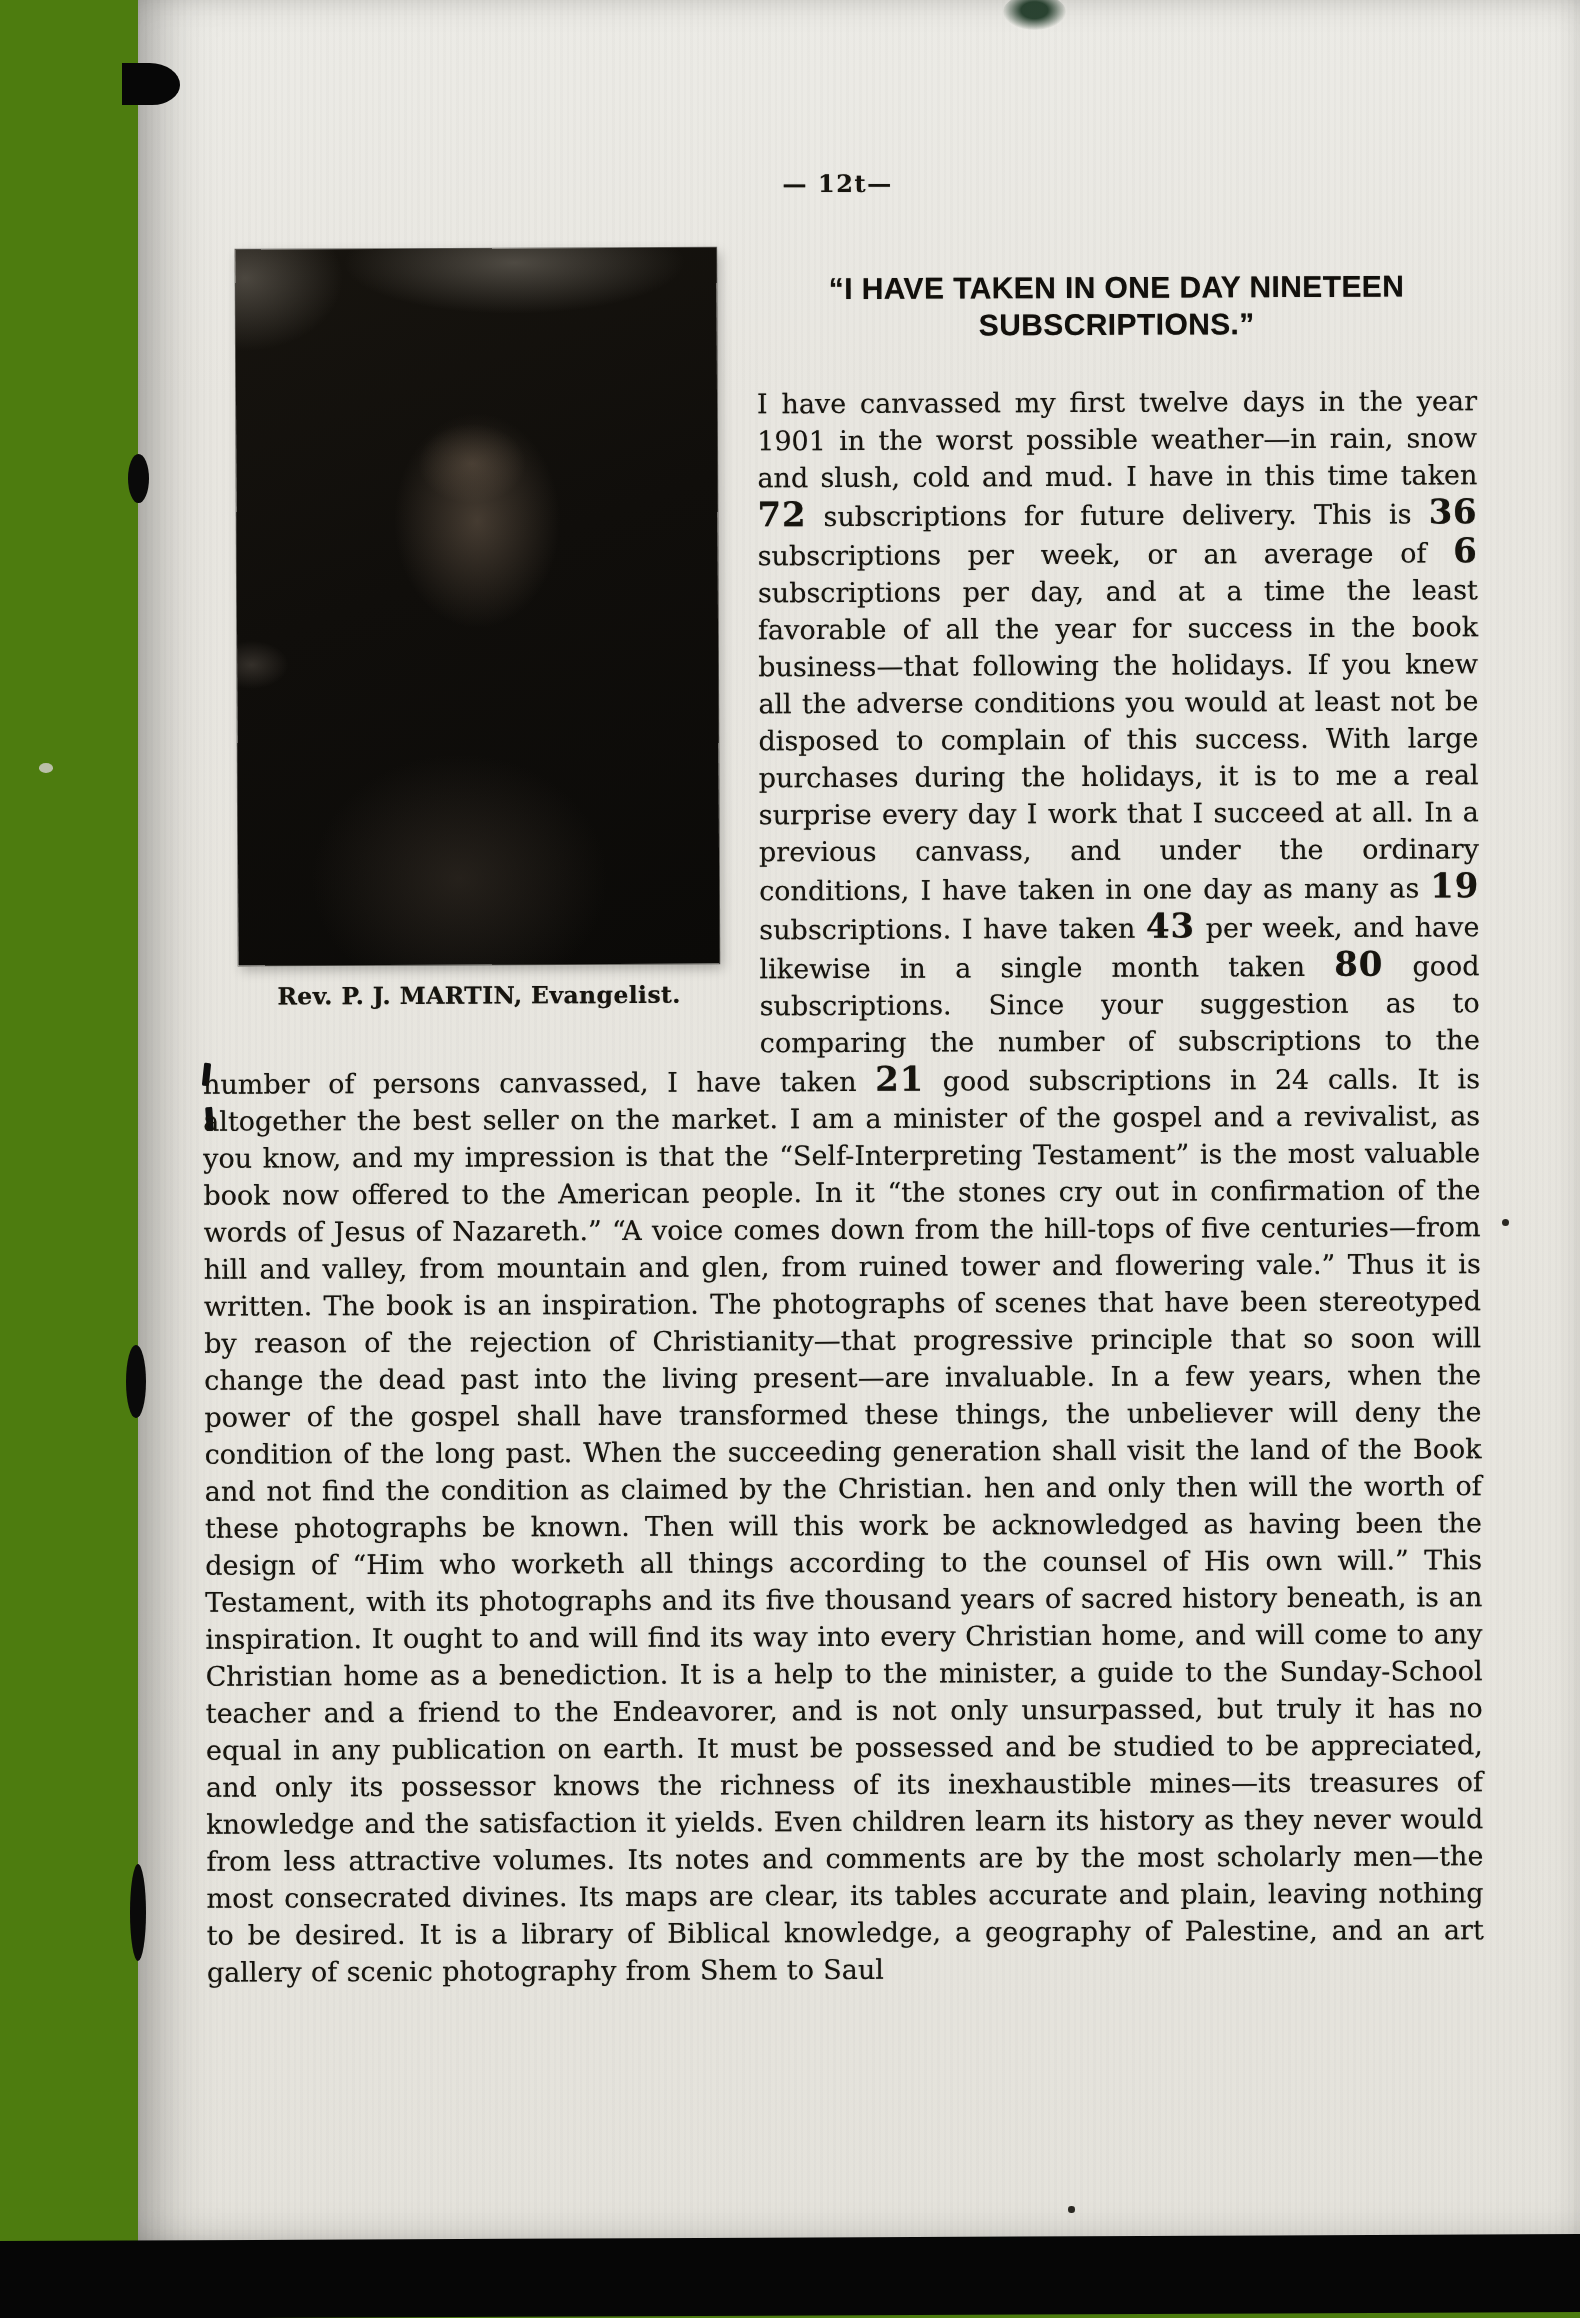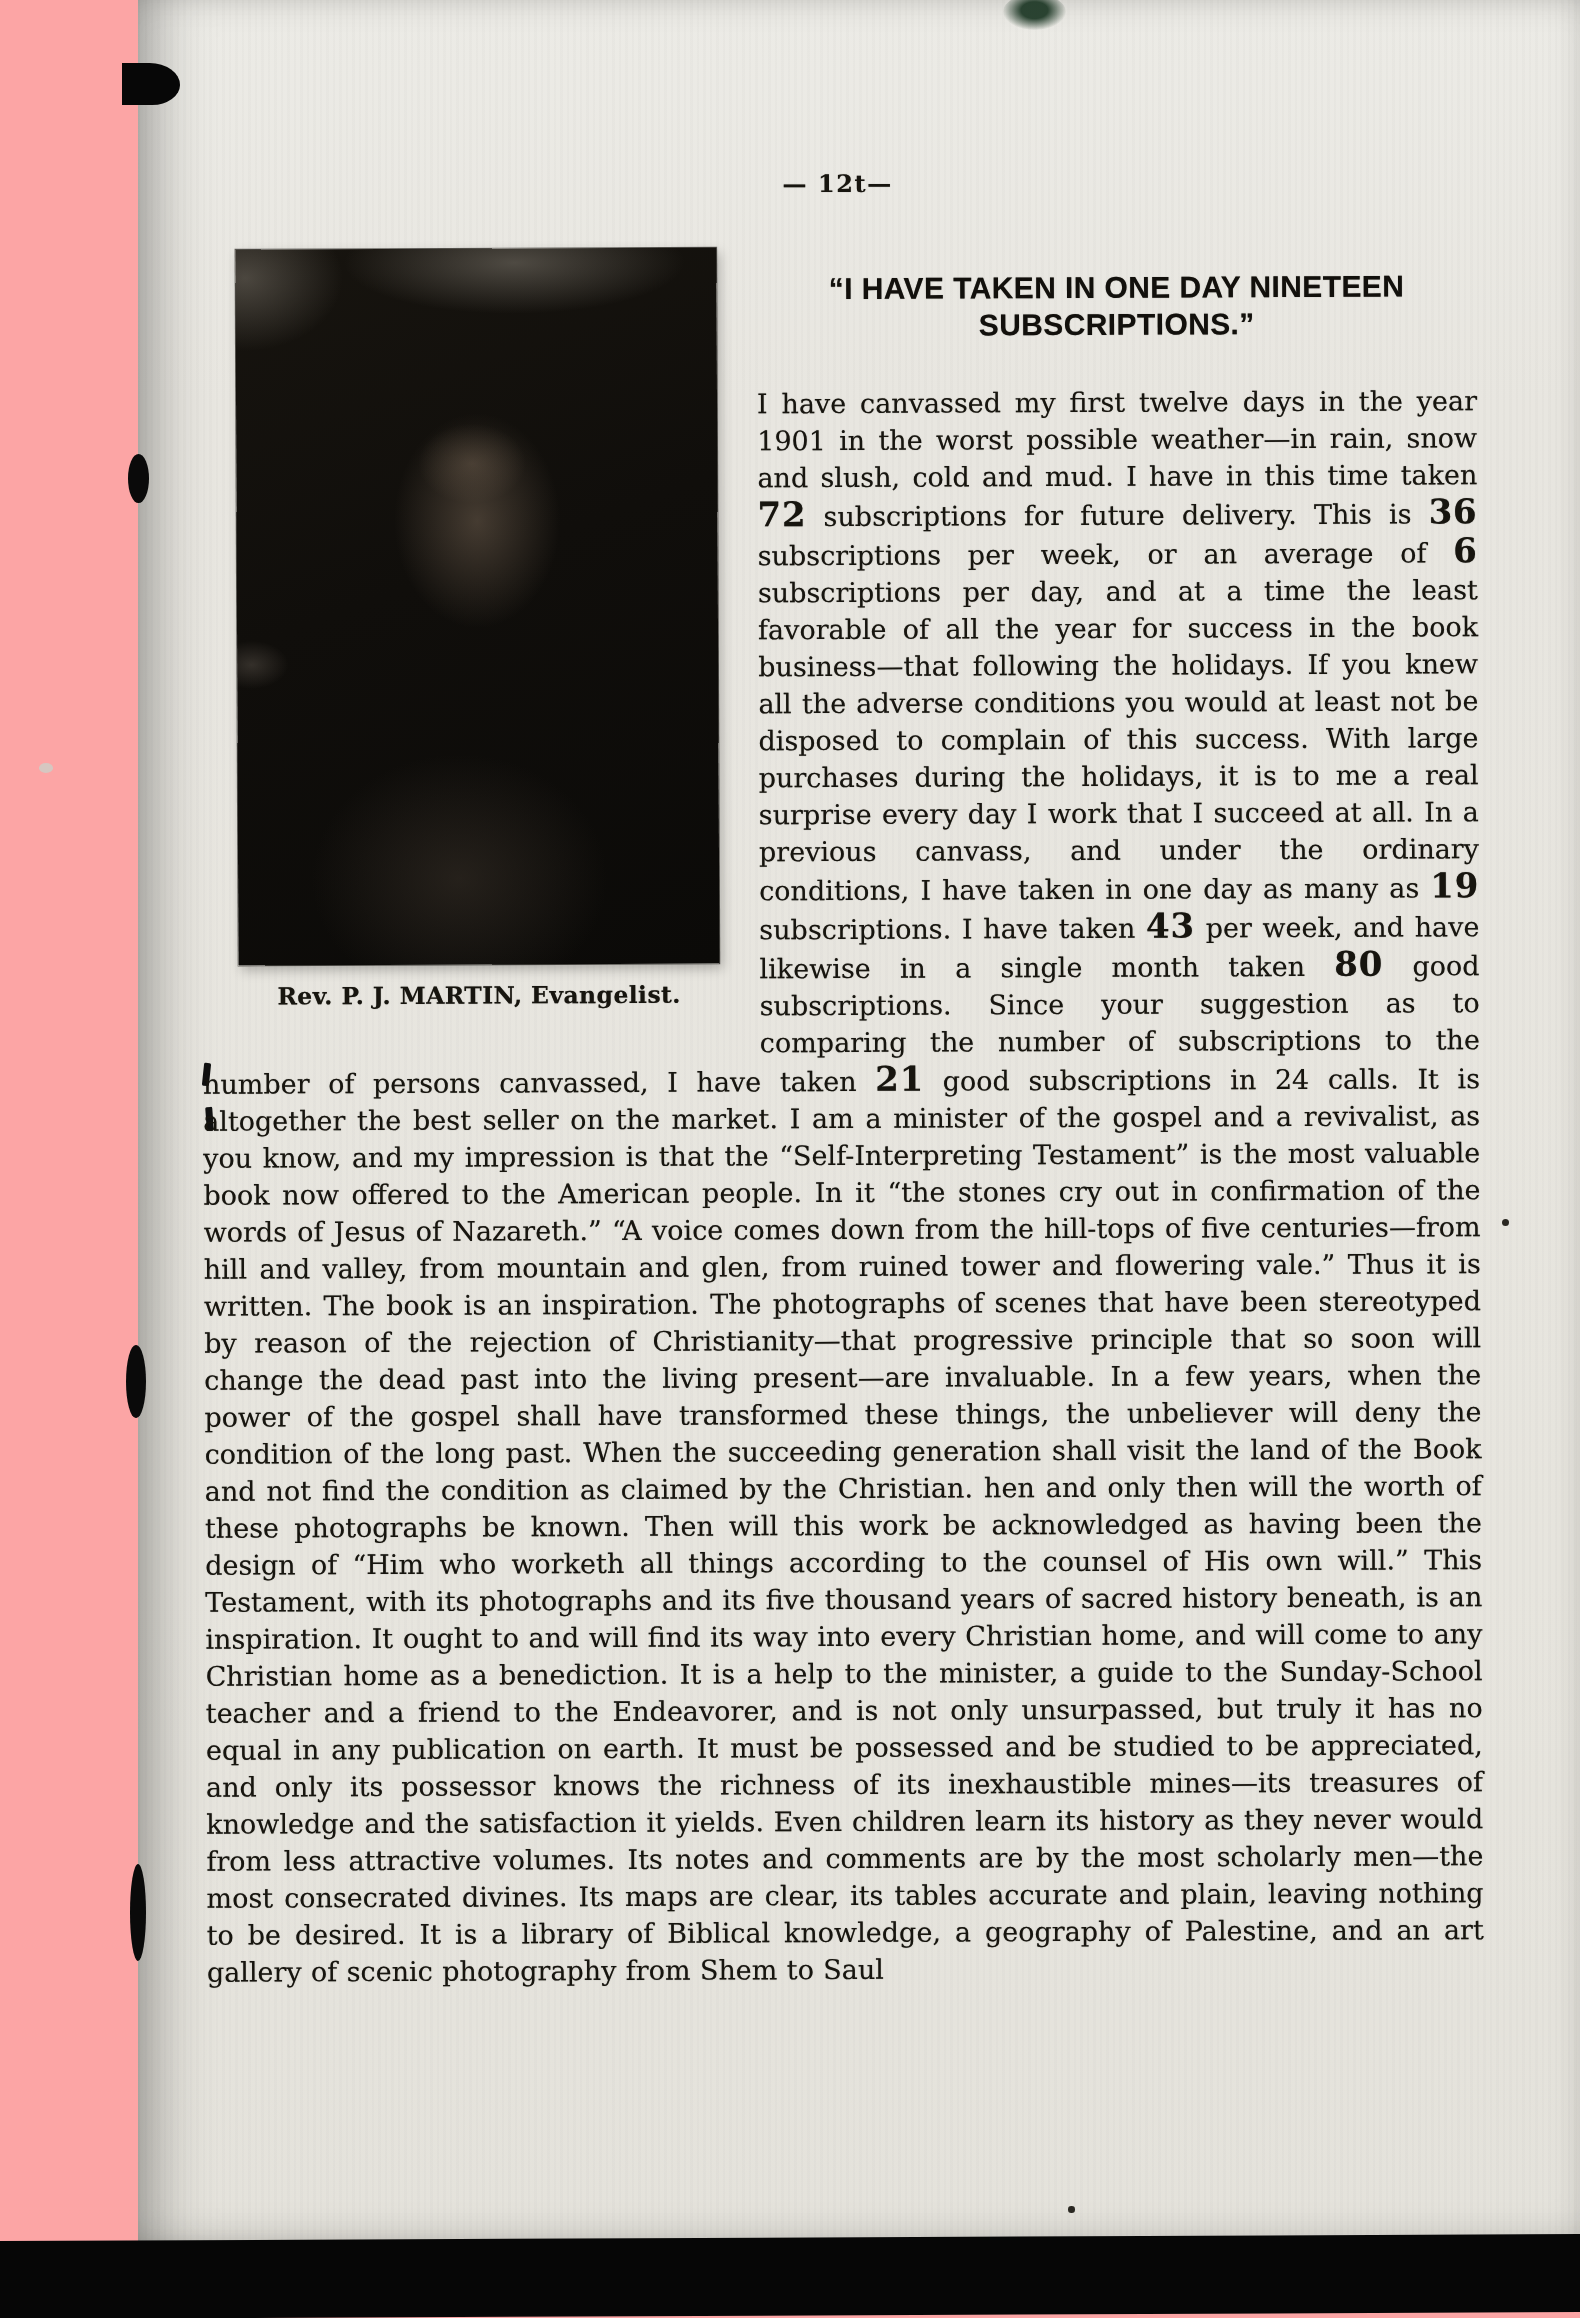--- a/index.html
+++ b/index.html
@@ -1,18 +1,18 @@
 <!DOCTYPE html>
 <html style="font-size:13px"><head>
 <meta charset="utf-8">
 <style>
   html,body { margin:0; padding:0; background:#000; }
   .scan {
     position:relative; width:1580px; height:2319px;
-    background:#fca5a5; overflow:hidden;
+    background:#4d7c0f; overflow:hidden;
     font-family:"DejaVu Serif", serif;
   }
   .paper {
     position:absolute; left:138px; top:0; width:1443px; height:2245px;
     background:#e8e6e0;
     background-image:
       repeating-linear-gradient(90deg, rgba(0,0,0,0.015) 0 2.4px, rgba(255,255,255,0.01) 2.4px 6.5px),
       linear-gradient(180deg, #ecebe6 0%, #e8e6e0 18%, #e7e5de 70%, #e4e2db 100%);
     box-shadow:
       inset 45px 0 57px -32px rgba(0,0,0,0.35),

